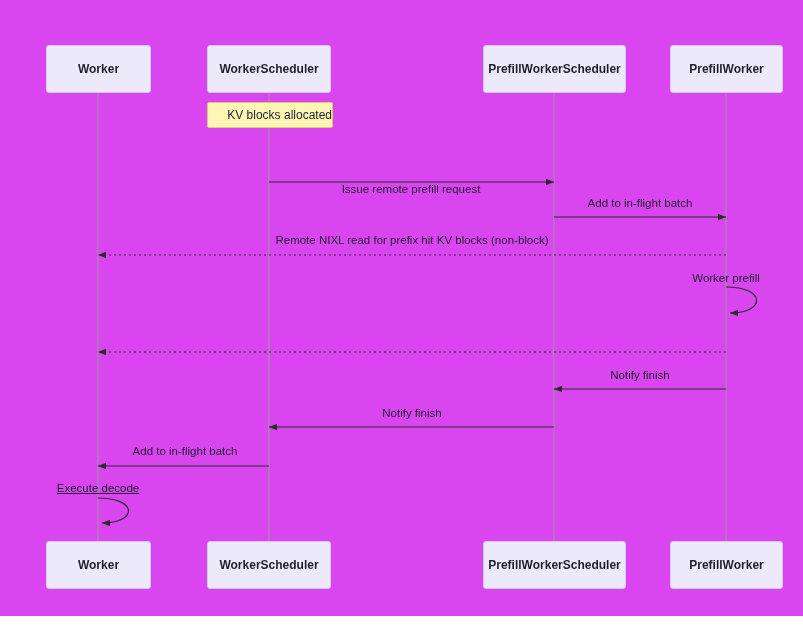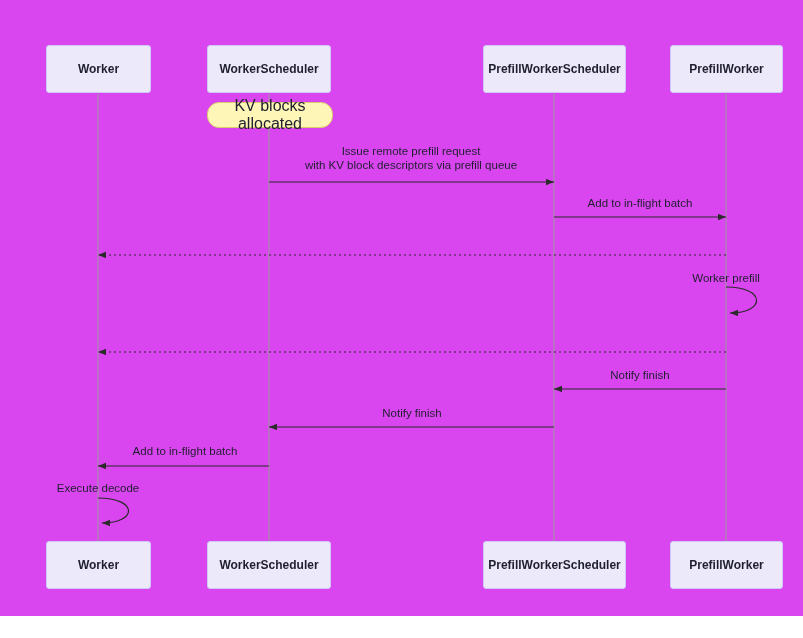--- a/index.html
+++ b/index.html
@@ -36,38 +36,39 @@
     color: #1f1f2e;
     font-size: 12px;
     font-weight: bold;
     text-align: center;
   }
   .note-box {
     position: absolute;
     box-sizing: border-box;
     background: #FDF6B7;
     border: 1px solid #D9CB6B;
-    border-radius: 12px;
+    border-radius: 2px;
     display: flex;
     align-items: center;
     justify-content: flex-end;
     color: #1f1f2e;
-    font-size: 16px;
+    font-size: 12px;
     text-align: center;
   }
   .msg-label {
     position: absolute;
     color: #1f1f2e;
     font-size: 11.5px;
     text-align: center;
     white-space: nowrap;
     transform: translateX(-50%);
   }
   .msg-label.two-line {
     line-height: 14px;
+    margin-top: 38px;
   }
   .lifeline {
     stroke: #9a9a9a;
     stroke-width: 1;
   }
   .msg-line {
     stroke: #2b2b2b;
     stroke-width: 1.2;
     fill: none;
   }
@@ -136,42 +137,44 @@
   <div class="actor-box" style="left:670px; top:541px; width:113px; height:48px;">
     <span>PrefillWorker</span>
   </div>
 
   <div class="note-box" style="left:207px; top:102px; width:126px; height:26px;">
     <span>KV blocks allocated</span>
   </div>
 
   <div class="msg-label two-line" style="left:411px; top:144px;">
     <div>Issue remote prefill request</div>
-    <div>with KV block descriptors via prefill queue</div>
   </div>
 
   <div class="msg-label" style="left:640px; top:197px;">
     <span>Add to in-flight batch</span>
   </div>
 
+  <div class="msg-label" style="left:412px; top:234px;">
+    <span>Remote NIXL read for prefix hit KV blocks (non-block)</span>
+  </div>
 
   <div class="msg-label" style="left:726px; top:272px;">
     <span>Worker prefill</span>
   </div>
 
 
   <div class="msg-label" style="left:640px; top:369px;">
     <span>Notify finish</span>
   </div>
 
   <div class="msg-label" style="left:412px; top:407px;">
     <span>Notify finish</span>
   </div>
 
   <div class="msg-label" style="left:185px; top:445px;">
     <span>Add to in-flight batch</span>
   </div>
 
-  <div class="msg-label" style="left:98px; top:482px;">
+  <div class="msg-label" style="left:98px; top:482px;text-decoration:underline;">
     <span>Execute decode</span>
   </div>
 
 </div>
 
 </body></html>

